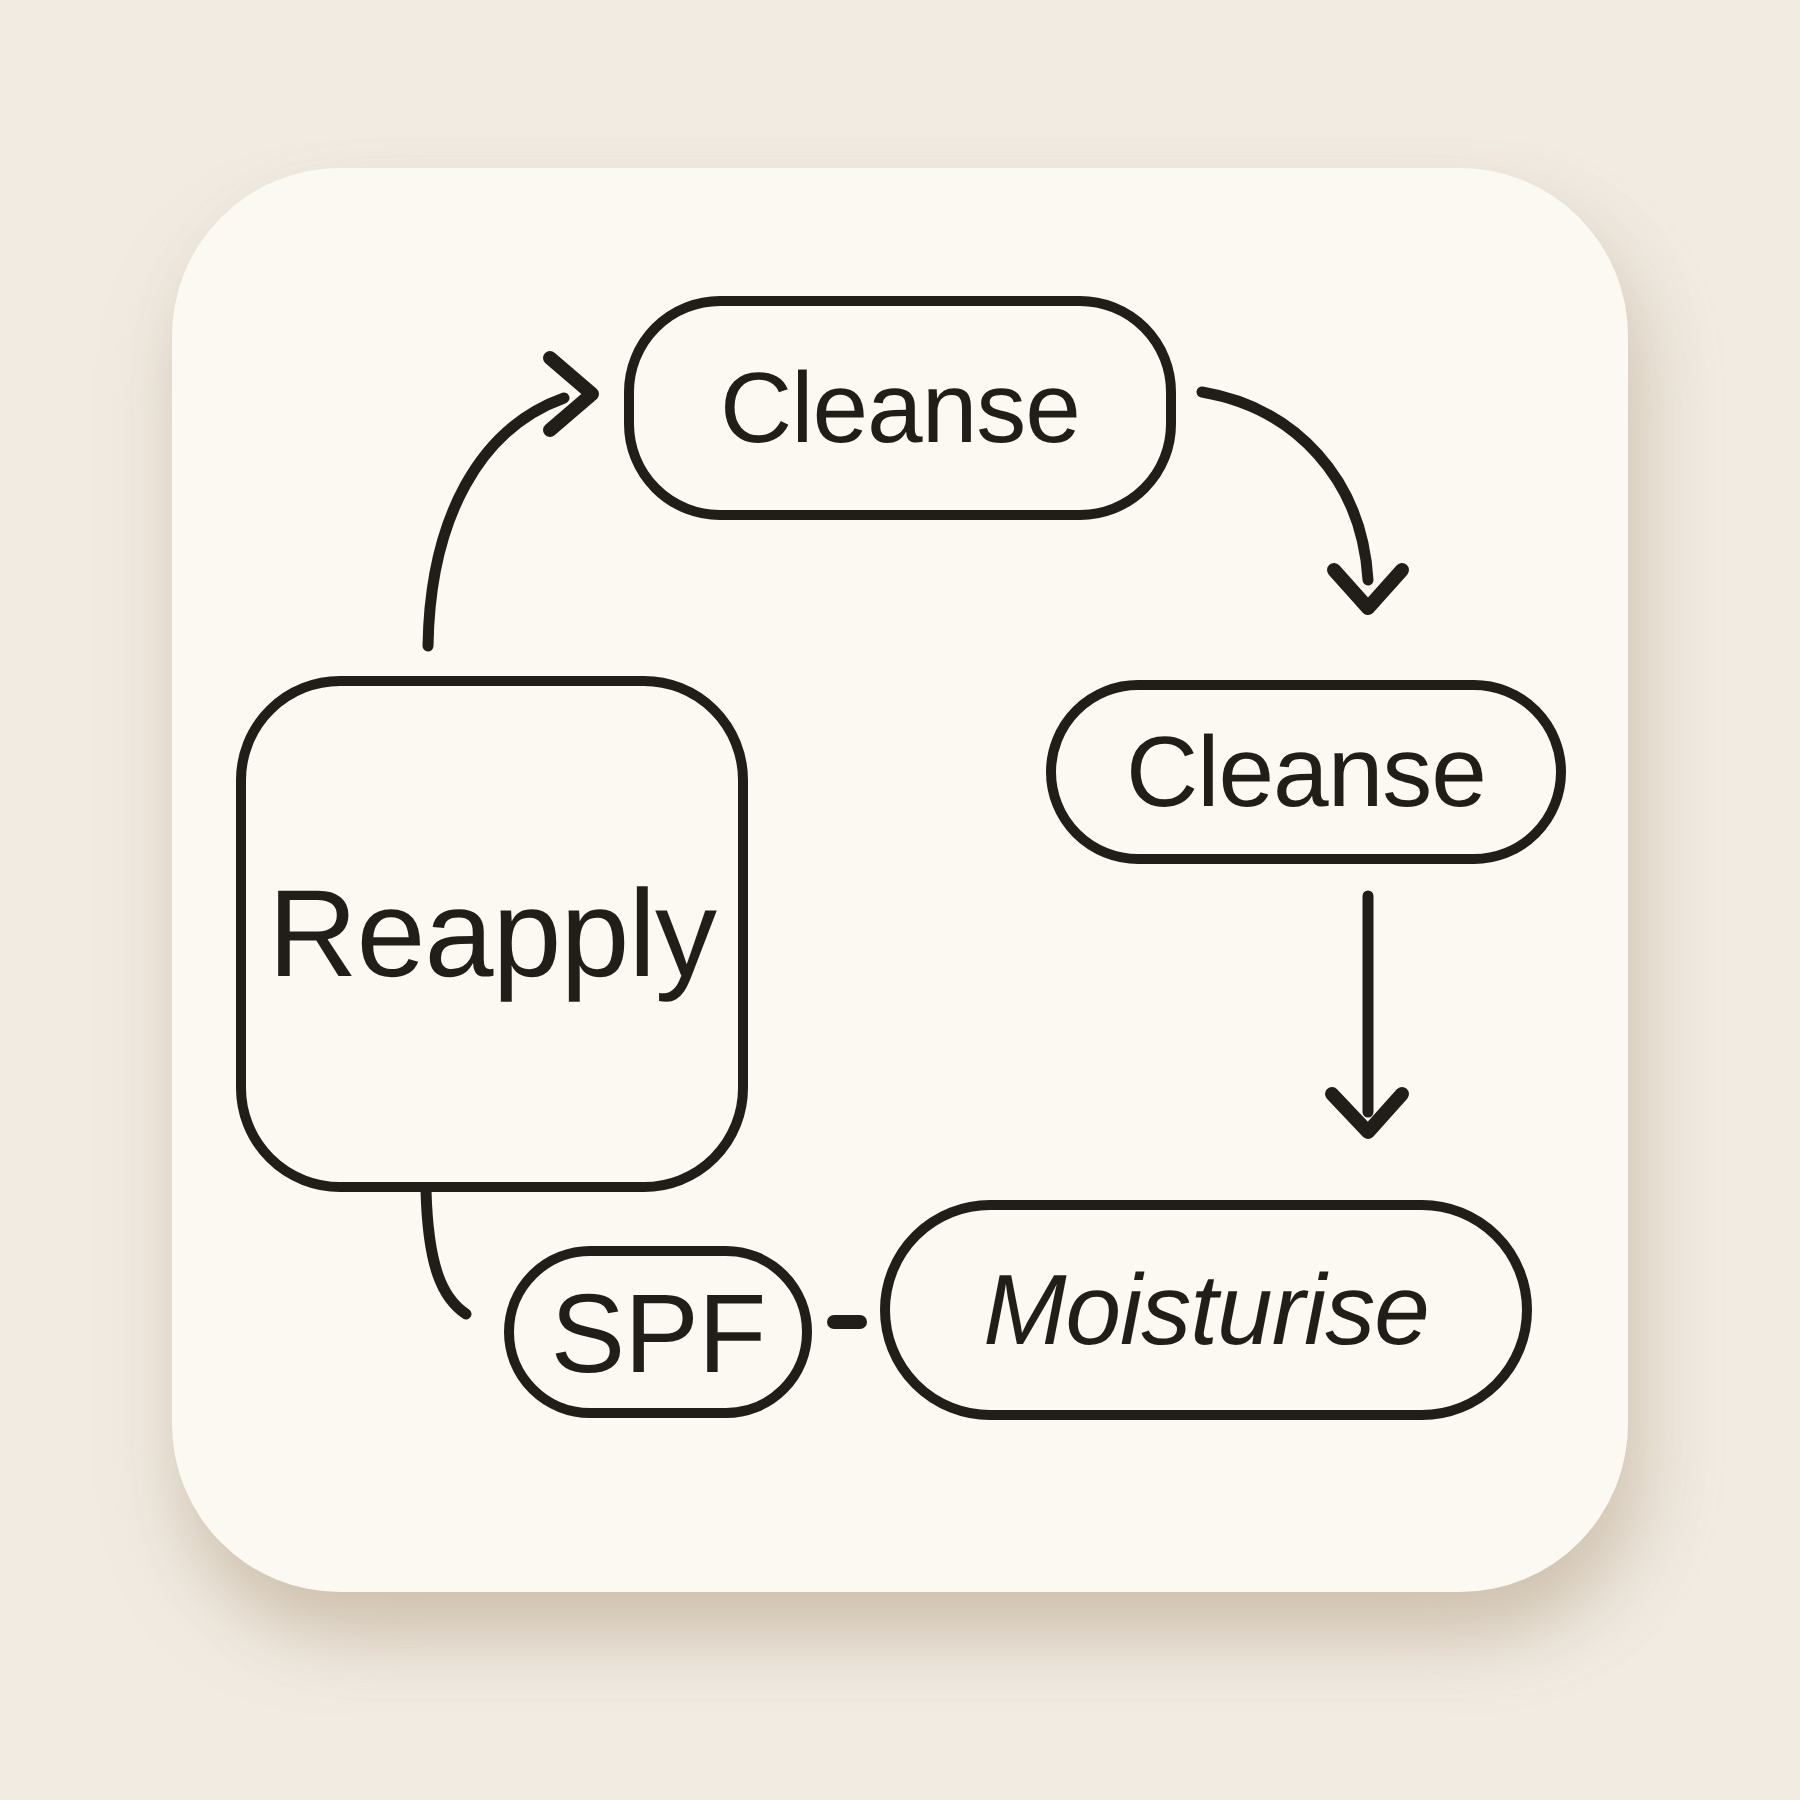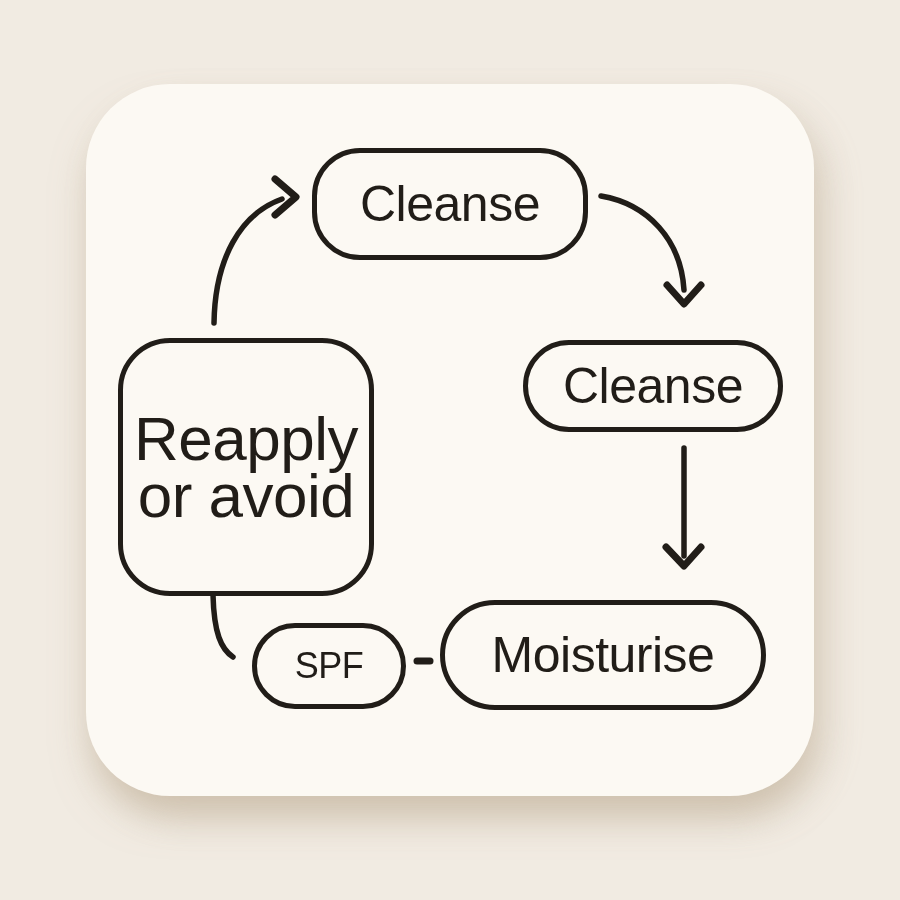--- a/index.html
+++ b/index.html
@@ -49,22 +49,22 @@
     align-items: center;
     justify-content: center;
     text-align: center;
     background: #fcf9f3;
     border: 5px solid #211d18;
     letter-spacing: -0.5px;
     font-weight: 400;
   }
   .node-cleanse    { left: 312px; top: 148px; width: 276px; height: 112px;  border-radius: 48px; font-size: 50px; }
   .node-brighten   { left: 523px; top: 340px; width: 260px; height: 92px;  border-radius: 46px; font-size: 50px; }
-  .node-moisturise { left: 440px; top: 600px; width: 326px; height: 110px; border-radius: 55px; font-size: 50px; }
-  .node-spf        { left: 252px; top: 623px; width: 154px; height: 86px;  border-radius: 43px; font-size: 36px; }
+  .node-moisturise { left: 440px; top: 600px; width: 326px; height: 110px; border-radius: 55px; font-size: 50px; font-style: italic; }
+  .node-spf        { left: 252px; top: 623px; width: 154px; height: 86px;  border-radius: 43px; font-size: 56px; }
   .node-reapply    { left: 118px; top: 338px; width: 256px; height: 258px; border-radius: 52px;
                      font-size: 62px; line-height: 57px; flex-direction: column; }
   .node span { display: block; }
 </style>
 </head>
 <body>
 
 <div class="card"></div>
 
 <svg class="edges" viewBox="0 0 900 900" xmlns="http://www.w3.org/2000/svg">
@@ -105,14 +105,13 @@
 <div class="node node-moisturise">
   <span>Moisturise</span>
 </div>
 
 <div class="node node-spf">
   <span>SPF</span>
 </div>
 
 <div class="node node-reapply">
   <span>Reapply</span>
-  <span>or avoid</span>
 </div>
 
 </body></html>

